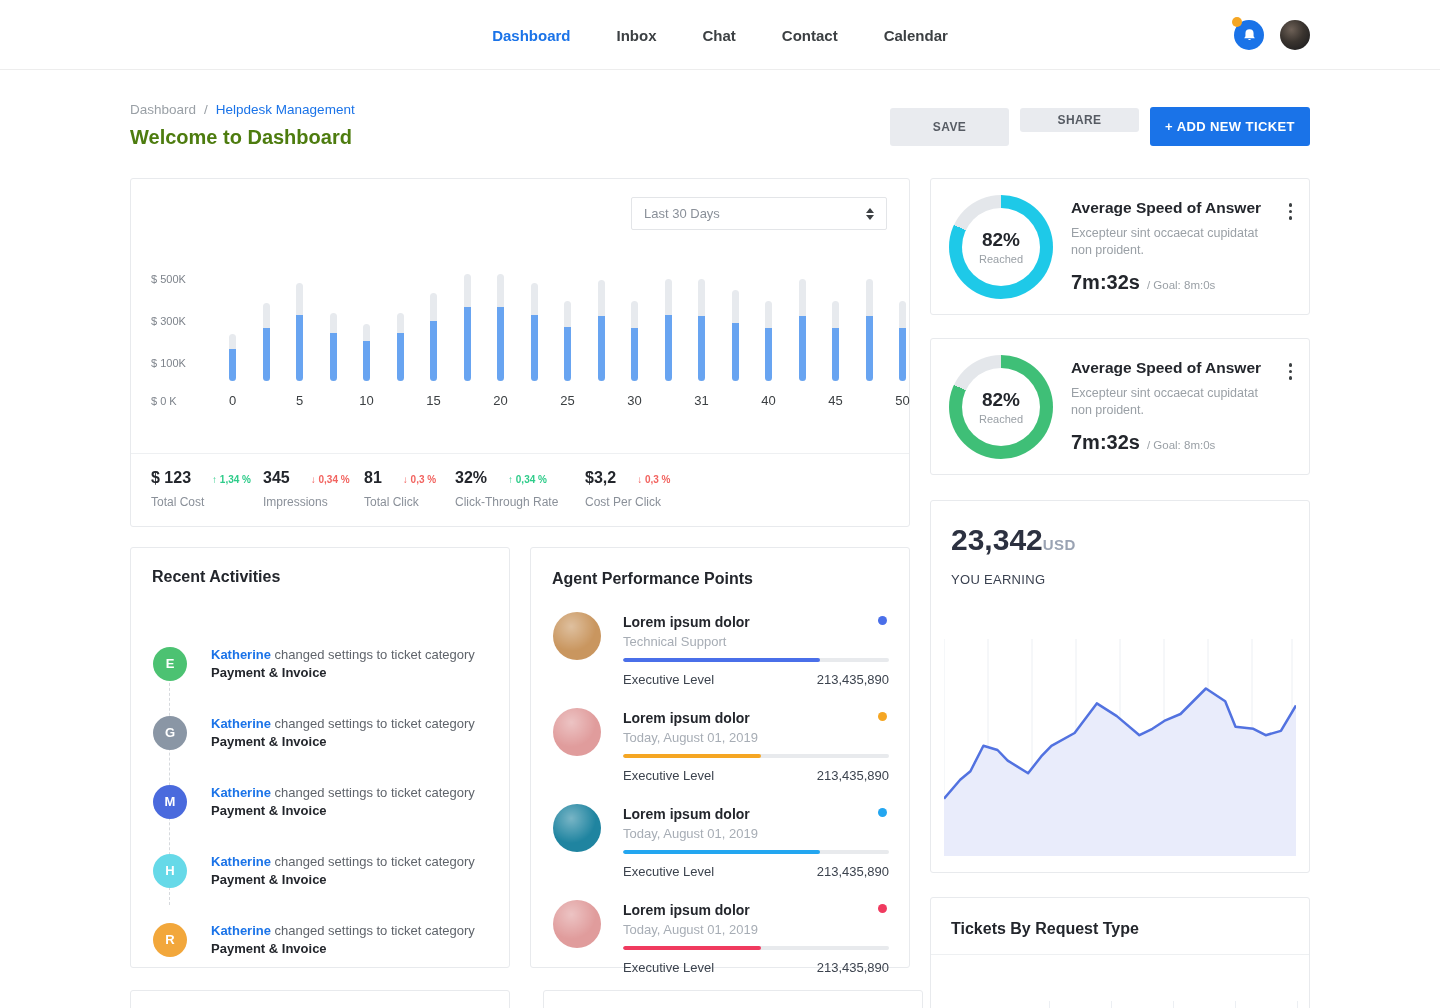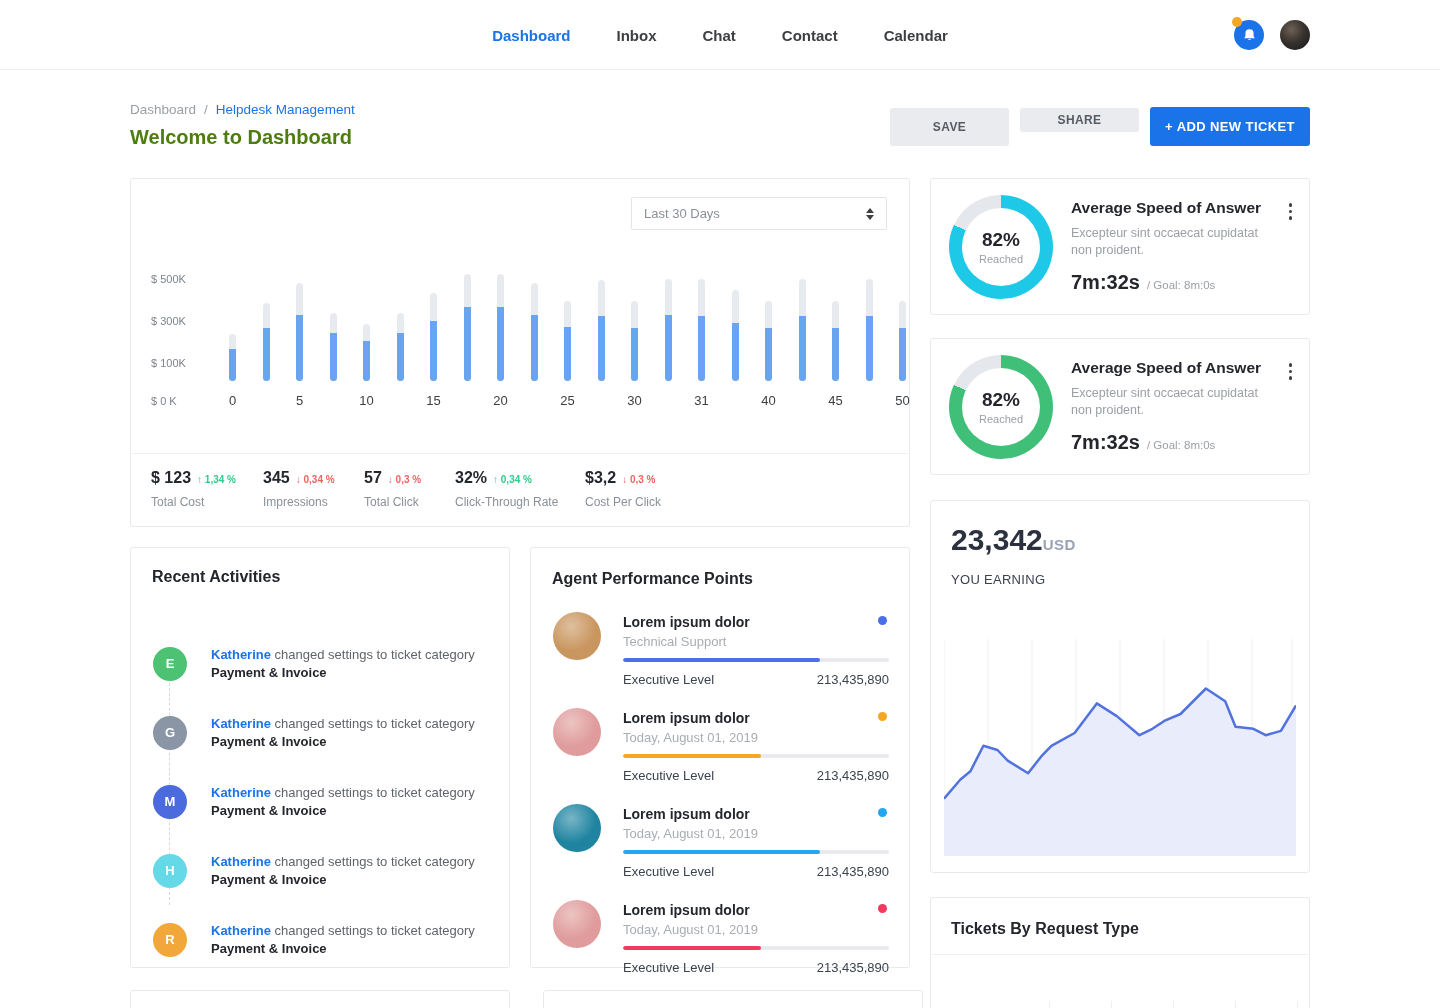--- a/index.html
+++ b/index.html
@@ -52,21 +52,21 @@
   .y-tick { position:absolute; left:0; font-size:11px; color:#7d838b; }
   .bars { position:absolute; left:78px; top:0; width:680px; height:110px; }
   .bar { position:absolute; bottom:0; width:7px; border-radius:4px; }
   .bar.fill { border-radius:0 0 4px 4px; }
   .x-tick { position:absolute; top:122px; font-size:13px; color:#3c4043; transform:translateX(-50%); }
   .ov-divider { position:absolute; left:0; top:274px; width:100%; height:1px; background:#eef0f2; }
   .stats-row { position:absolute; left:20px; top:290px; width:740px; height:50px; }
   .stat { position:absolute; top:0; }
   .stat:nth-child(1){ left:0; } .stat:nth-child(2){ left:112px; } .stat:nth-child(3){ left:213px; }
   .stat:nth-child(4){ left:304px; } .stat:nth-child(5){ left:434px; }
-  .stat-top { display:flex; align-items:baseline; gap:6px; }
+  .stat-top { display:flex; align-items:baseline; gap:21px; }
   .stat-value { font-size:16px; font-weight:700; color:#23262c; }
   .stat-delta { font-size:10px; font-weight:700; }
   .stat-delta.up { color:#2ecc8a; } .stat-delta.down { color:#f2635f; }
   .stat-label { margin-top:8px; font-size:12px; color:#8a9099; }
   
   .recent-title { position:absolute; left:21px; top:20px; }
   .recent-list { position:absolute; left:0; top:81px; width:100%; }
   .recent-connector { position:absolute; left:38px; top:115px; height:242px; border-left:1px dashed #d6d9dd; }
   .activity { position:relative; display:flex; align-items:center; height:69px; padding-left:22px; }
   .act-avatar { width:34px; height:34px; border-radius:50%; color:#fff; font-size:13px; font-weight:700; display:flex; align-items:center; justify-content:center; flex:0 0 34px; }
@@ -229,21 +229,21 @@
   </div>
       <div class="stat">
     <div class="stat-top">
       <span class="stat-value">345</span>
       <span class="stat-delta down"><span>↓</span> <span>0,34 %</span></span>
     </div>
     <div class="stat-label">Impressions</div>
   </div>
       <div class="stat">
     <div class="stat-top">
-      <span class="stat-value">57</span>
+      <span class="stat-value">81</span>
       <span class="stat-delta down"><span>↓</span> <span>0,3 %</span></span>
     </div>
     <div class="stat-label">Total Click</div>
   </div>
       <div class="stat">
     <div class="stat-top">
       <span class="stat-value">32%</span>
       <span class="stat-delta up"><span>↑</span> <span>0,34 %</span></span>
     </div>
     <div class="stat-label">Click-Through Rate</div>

